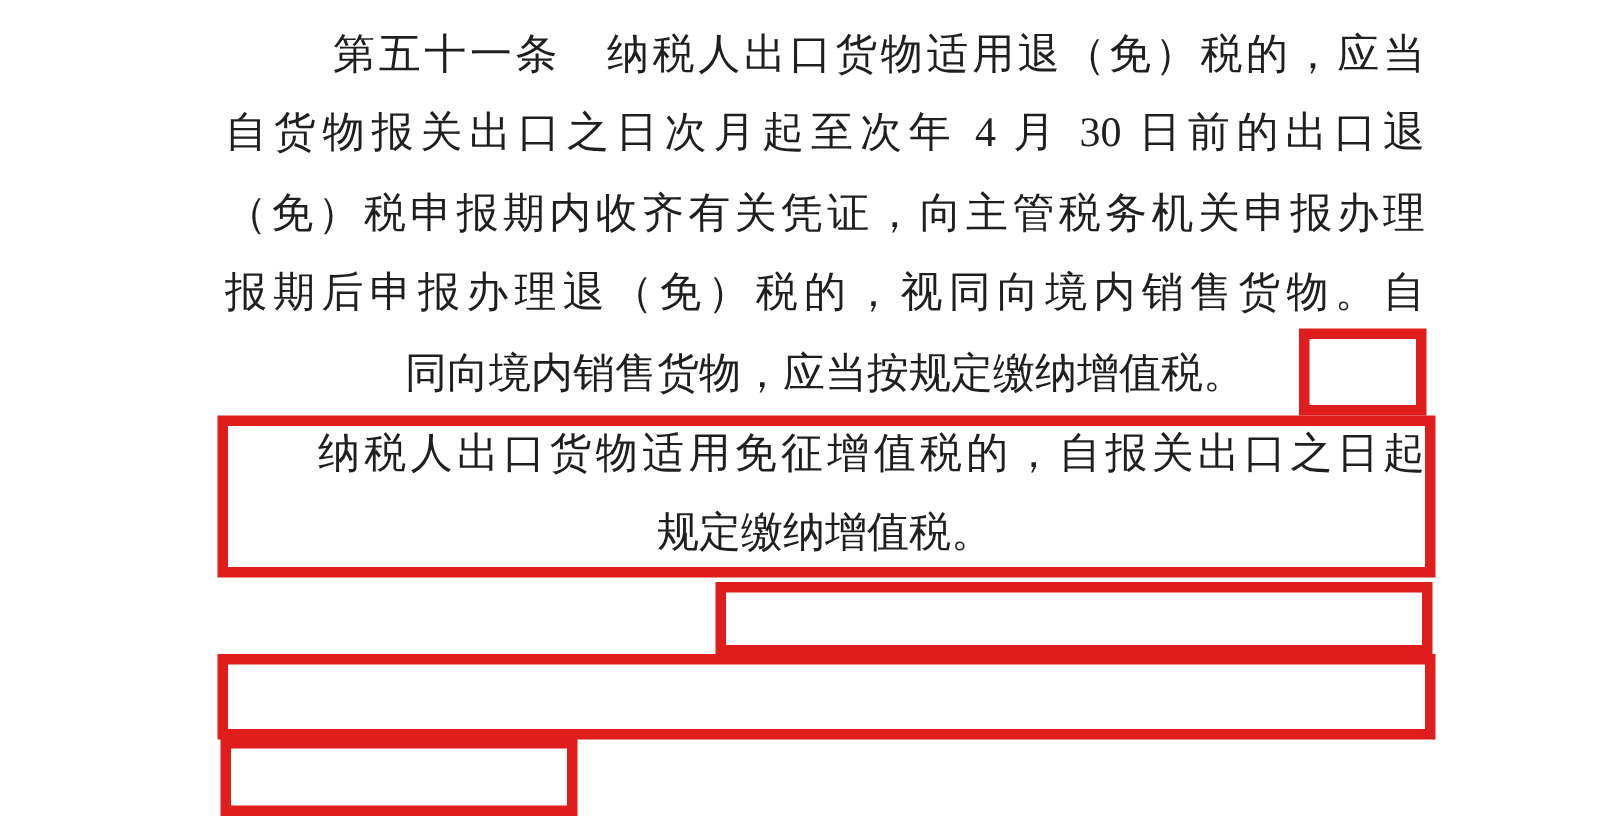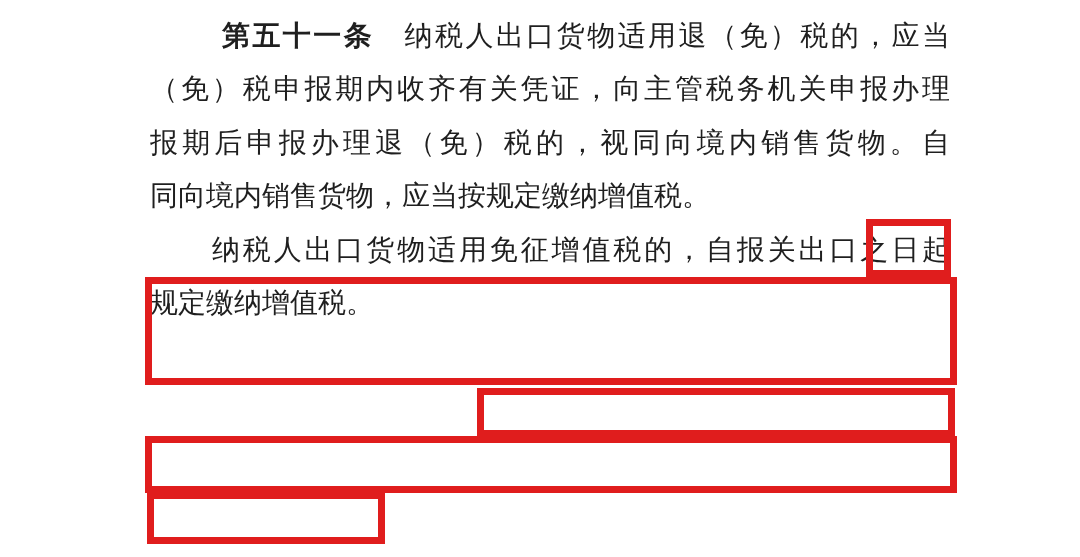--- a/index.html
+++ b/index.html
@@ -10,26 +10,26 @@
     overflow:hidden;
     font-family:"Liberation Serif","DejaVu Serif",serif;
     color:#1f1f1f;
   }
   .text-block{
     position:absolute;
     left:150px;top:9px;width:800px;
     font-size:28px;
     line-height:53.4px;
   }
-  .line{height:53.4px;}
+  .line{height:53.4px;text-align:center;}
   
   .j{text-align:justify;text-align-last:justify;}
   .indent1{text-indent:72px;}
   .indent2{text-indent:62px;}
-  .bold{font-weight:bold;font-family:"Liberation Sans","DejaVu Sans",sans-serif;}
+  .bold{font-weight:normal;font-family:"Liberation Sans","DejaVu Sans",sans-serif;}
   
   .abox{
     position:absolute;
     border:7px solid #e01d1d;
     box-sizing:border-box;
     background:transparent;
     z-index:5;
   }
   #box-a{left:866px;top:219px;width:85px;height:58px;}
   #box-b{left:145px;top:277px;width:812px;height:108px;}
@@ -37,20 +37,21 @@
   #box-d{left:145px;top:436px;width:812px;height:57px;}
   #box-e{left:147px;top:492px;width:238px;height:52px;}
 </style>
 </head>
 <body>
 
 <div class="page" style="background: rgb(255, 255, 255); color: rgb(31, 31, 31);">
 
   <div class="text-block">
     <div class="line j indent1"><span class="bold">第五十一条</span><span>　纳税人出口货物适用退（免）税的，应当</span></div>
+    <div class="line j">自货物报关出口之日次月起至次年 4 月 30 日前的出口退</div>
     <div class="line j">（免）税申报期内收齐有关凭证，向主管税务机关申报办理</div>
     <div class="line j">报期后申报办理退（免）税的，视同向境内销售货物。自</div>
     <div class="line">同向境内销售货物，应当按规定缴纳增值税。</div>
     <div class="line j indent2">纳税人出口货物适用免征增值税的，自报关出口之日起</div>
     <div class="line">规定缴纳增值税。</div>
   </div>
 
   <div class="abox" id="box-a" style="border-color: rgb(224, 29, 29);"></div>
   <div class="abox" id="box-b" style="border-color: rgb(224, 29, 29);"></div>
   <div class="abox" id="box-c" style="border-color: rgb(224, 29, 29);"></div>

